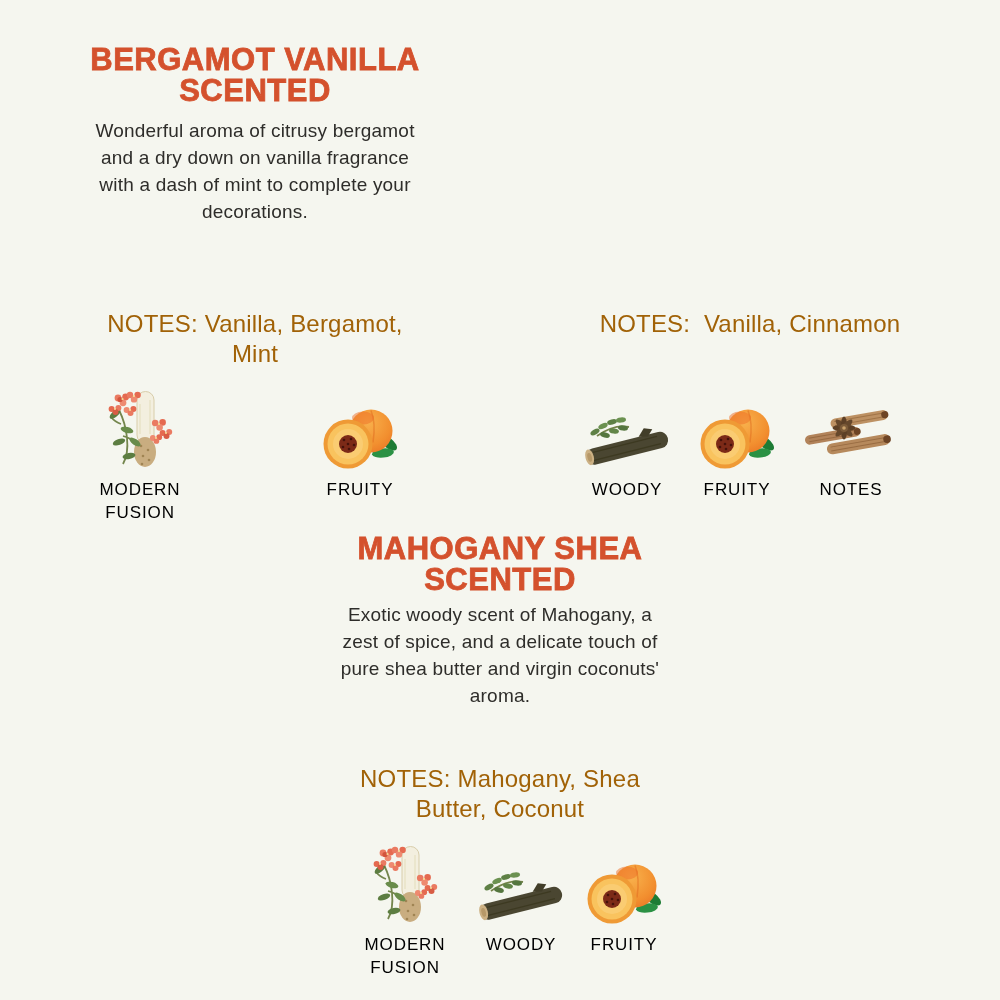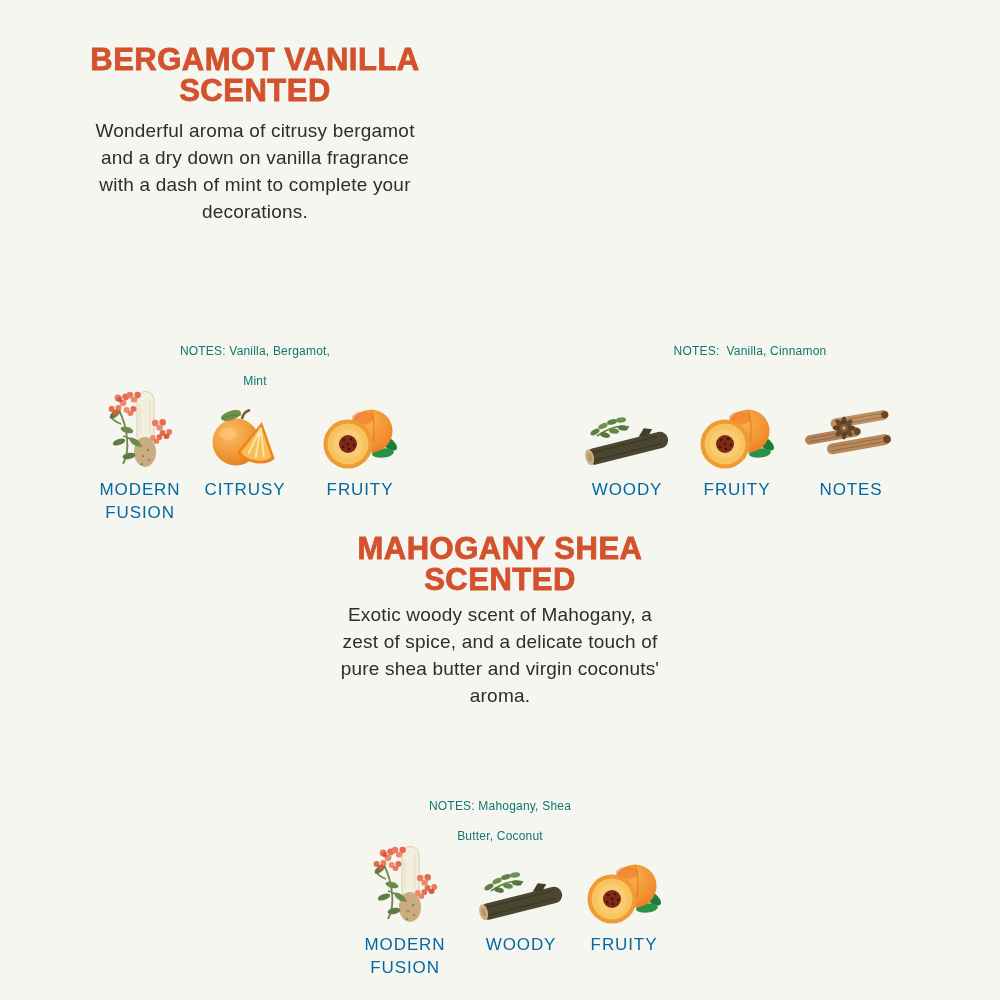--- a/index.html
+++ b/index.html
@@ -16,34 +16,34 @@
     -webkit-text-stroke:0.8px #d4512d;
   }
   .title span{display:block;white-space:nowrap;}
   .desc{
     position:absolute;text-align:center;
     font-size:19px;line-height:27px;color:#2e2d2a;letter-spacing:0.2px;
   }
   .desc span{display:block;white-space:pre-wrap;}
   .notes{
     position:absolute;text-align:center;
-    font-size:12px;line-height:30px;color:#0f766e;letter-spacing:0.2px;margin-top:27px;
+    font-size:24px;line-height:30px;color:#a16207;letter-spacing:0.2px;
   }
   .notes span{display:block;white-space:pre-wrap;}
   .scent-item{
     position:absolute;width:112px;
     display:flex;flex-direction:column;align-items:center;
   }
   .icon-box{
     height:80px;display:flex;align-items:flex-end;justify-content:center;
     margin-bottom:8px;
   }
   .scent-label{
     font-size:17px;line-height:23px;letter-spacing:0.9px;
-    color:#0369a1;text-align:center;
+    color:#000000;text-align:center;
   }
   .svg-defs{position:absolute;width:0;height:0;overflow:hidden;}
 </style>
 </head>
 <body>
 
 <svg class="svg-defs" aria-hidden="true">
   <defs>
     <radialGradient id="gradOrange" cx="0.38" cy="0.32" r="0.85">
       <stop offset="0" stop-color="#fdbd68"></stop>
@@ -207,28 +207,20 @@
   </div>
 
   <div class="scent-item" style="left:84px;top:390px">
     <div class="icon-box">
       <svg width="66" height="80" viewBox="0 0 66 80">
           <use href="#sym-modern-fusion"></use>
         </svg>
     </div>
     <div class="scent-label">MODERN FUSION</div>
   </div>
-  <div class="scent-item" style="left:189px;top:390px">
-    <div class="icon-box">
-      <svg width="76" height="64" viewBox="0 0 76 64">
-          <use href="#sym-citrusy"></use>
-        </svg>
-    </div>
-    <div class="scent-label">CITRUSY</div>
-  </div>
   <div class="scent-item" style="left:304px;top:390px">
     <div class="icon-box">
       <svg width="80" height="64" viewBox="0 0 80 64">
           <use href="#sym-fruity"></use>
         </svg>
     </div>
     <div class="scent-label">FRUITY</div>
   </div>
 
   <div class="notes" style="left:540px;top:309px;width:420px">

